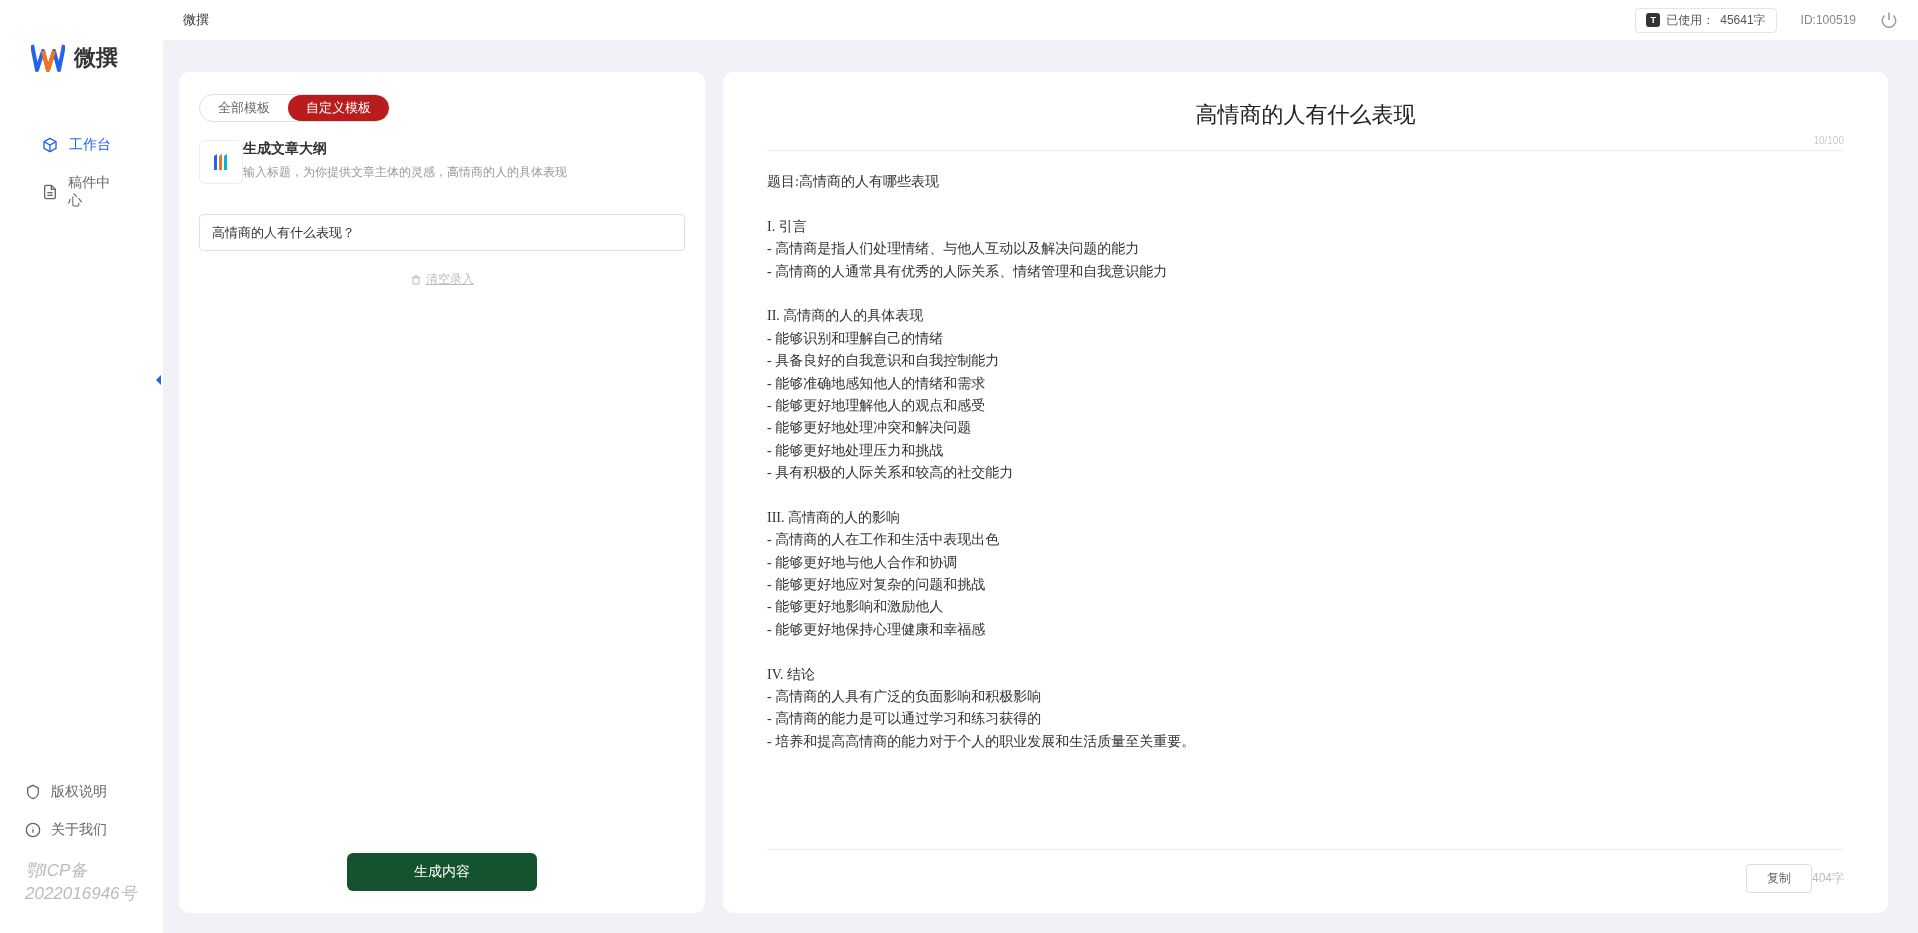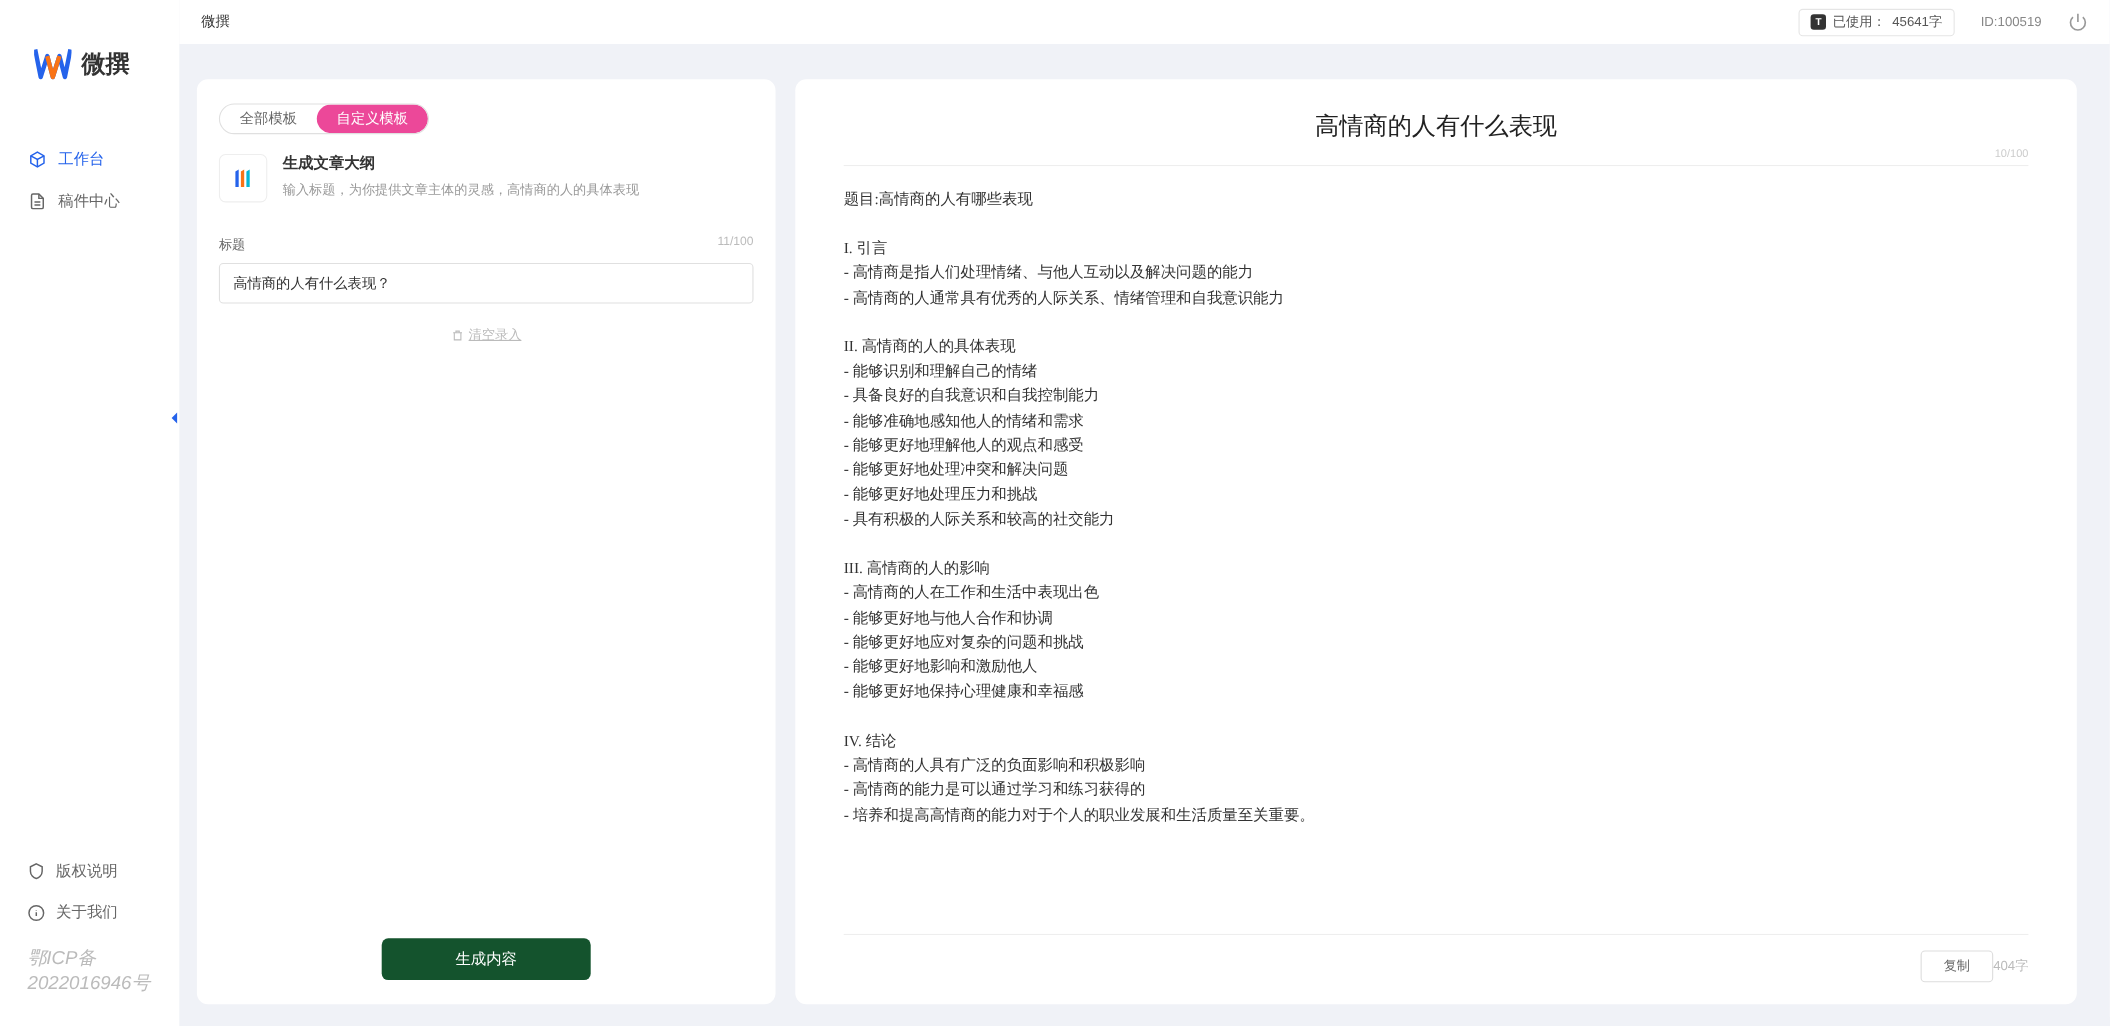--- a/index.html
+++ b/index.html
@@ -5,21 +5,21 @@
     * { margin: 0; padding: 0; box-sizing: border-box; }
     body { font-family: -apple-system, BlinkMacSystemFont, "Segoe UI", "PingFang SC", "Microsoft YaHei", sans-serif; background: #f0f2f7; width: 1918px; height: 933px; overflow: hidden; }
     
     .app { display: flex; height: 100%; }
     
     
     .sidebar { width: 163px; background: #fff; display: flex; flex-direction: column; position: relative; }
     .logo-area { padding: 40px 30px 30px; display: flex; align-items: center; gap: 8px; }
     .logo-icon { width: 36px; height: 36px; display: flex; align-items: center; justify-content: center; }
     .logo-text { font-size: 22px; font-weight: 600; color: #333; }
-    .nav-items { flex: 1; padding: 20px 0; }
+    .nav-items { flex: 1; padding: 20px 16px; }
     .nav-item { display: flex; align-items: center; gap: 10px; padding: 10px 25px; cursor: pointer; color: #666; font-size: 14px; }
     .nav-item.active { color: #2563eb; }
     .nav-item .icon { width: 18px; height: 18px; display: flex; align-items: center; justify-content: center; }
     .sidebar-bottom { padding: 18px 0; }
     .sidebar-footer-item { display: flex; align-items: center; gap: 10px; padding: 10px 25px; cursor: pointer; color: #666; font-size: 14px; }
     .sidebar-license { padding: 10px 25px; font-size: 17px; color: #bbb; font-style: italic; }
     .collapse-handle { position: absolute; right: -2px; top: 370px; width: 14px; height: 20px; display: flex; align-items: center; justify-content: center; cursor: pointer; }
     
     
     .main { flex: 1; display: flex; flex-direction: column; }
@@ -33,22 +33,22 @@
     .topbar-id { font-size: 12px; color: #888; }
     .topbar-power { width: 18px; height: 18px; cursor: pointer; }
     
     
     .content { flex: 1; display: flex; gap: 18px; padding: 32px 30px 20px 16px; }
     
     
     .panel-left { width: 526px; background: #fff; border-radius: 10px; display: flex; flex-direction: column; padding: 22px 20px; }
     .tabs { display: flex; gap: 0; border: 1px solid #e0e0e0; border-radius: 14px; overflow: hidden; width: fit-content; margin-bottom: 18px; }
     .tab { padding: 4px 18px; font-size: 13px; cursor: pointer; color: #666; }
-    .tab.active { background: #ec4899; color: #fff; border-radius: 14px; }
-    .template-card { display: flex; gap: 14px; align-items: flex-start; margin-bottom: 30px; }
+    .tab.active { background: #b91c1c; color: #fff; border-radius: 14px; }
+    .template-card { display: flex; align-items: flex-start; margin-bottom: 30px; }
     .template-icon { width: 44px; height: 44px; border: 1px solid #eee; border-radius: 6px; display: flex; align-items: center; justify-content: center; background: #fff; }
     .template-info { flex: 1; }
     .template-title { font-size: 14px; font-weight: 600; color: #333; margin-bottom: 6px; }
     .template-desc { font-size: 12px; color: #999; }
     .field-label-row { display: flex; justify-content: space-between; margin-bottom: 8px; }
     .field-label { font-size: 12px; color: #666; }
     .field-count { font-size: 11px; color: #bbb; }
     .title-input { width: 100%; padding: 10px 12px; border: 1px solid #e0e0e0; border-radius: 4px; font-size: 13px; color: #333; outline: none; }
     .clear-link { text-align: center; margin-top: 20px; font-size: 12px; color: #bbb; cursor: pointer; display: flex; align-items: center; justify-content: center; gap: 4px; text-decoration: underline; }
     .spacer-flex { flex: 1; }
@@ -165,24 +165,20 @@
                 <path d="M5 20 L5 6 L8 4 L8 20 Z" fill="#2563eb"></path>
                 <path d="M10 20 L10 6 L13 4 L13 20 Z" fill="#f97316"></path>
                 <path d="M15 20 L15 6 L18 4 L18 20 Z" fill="#06b6d4"></path>
               </svg>
           </div>
           <div class="template-info">
             <div class="template-title">生成文章大纲</div>
             <div class="template-desc">输入标题，为你提供文章主体的灵感，高情商的人的具体表现</div>
           </div>
         </div>
-        <div class="field-label-row">
-          <span class="field-label">标题</span>
-          <span class="field-count">11/100</span>
-        </div>
         <input class="title-input" value="高情商的人有什么表现？" style="">
         <div class="clear-link">
           <span>
             <svg width="12" height="12" viewBox="0 0 24 24" fill="none" stroke="#bbb" stroke-width="2">
                 <path d="M4 7 L20 7"></path>
                 <path d="M9 7 L9 4 L15 4 L15 7"></path>
                 <path d="M6 7 L6 20 L18 20 L18 7"></path>
               </svg>
           </span>
           <span>清空录入</span>

